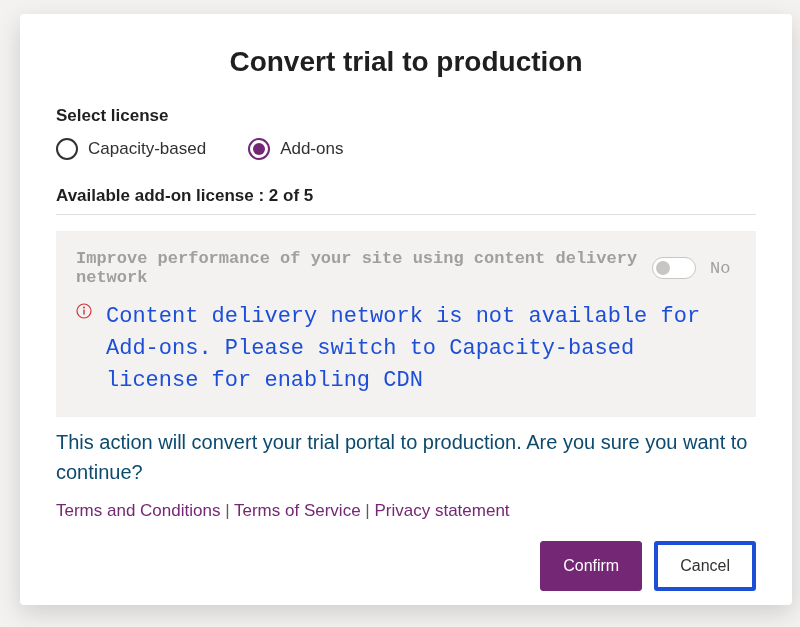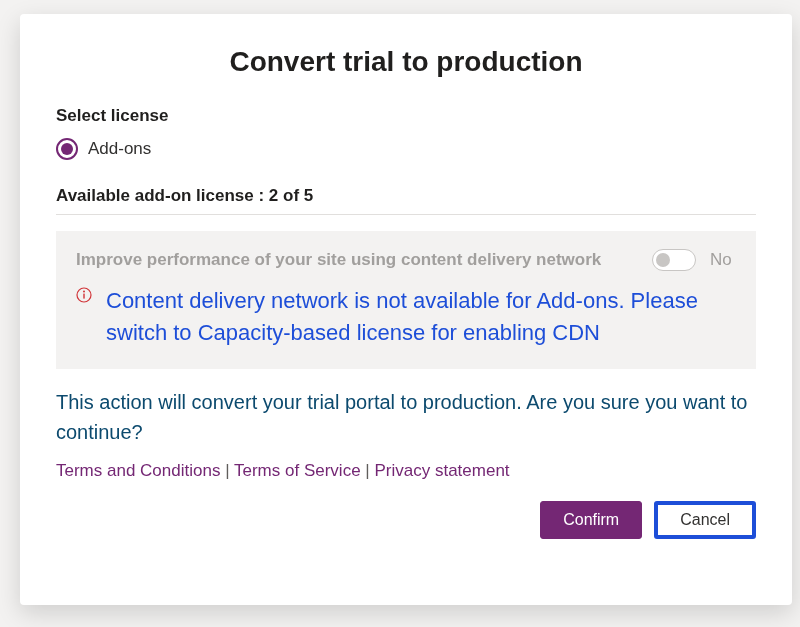--- a/index.html
+++ b/index.html
@@ -83,21 +83,22 @@
       margin-bottom: 18px;
     }
     .divider {
       border: none;
       border-top: 1px solid #e1dfdd;
       margin-bottom: 16px;
     }
     .info-panel {
       background: #f3f2f1;
       padding: 18px 20px 20px 20px;
-      margin-bottom: 18px;
+      margin-bottom: 10px;
+      font-family: Liberation Mono, monospace;
     }
     .cdn-row {
       display: flex;
       align-items: center;
       gap: 14px;
       margin-bottom: 14px;
     }
     .cdn-label {
       flex: 1;
       font-size: 17px;
@@ -160,21 +161,21 @@
     .sep {
       color: #605e5c;
     }
     .button-row {
       display: flex;
       justify-content: flex-end;
       gap: 12px;
     }
     .btn {
       min-width: 100px;
-      height: 38px;
+      height: 50px;
       padding: 0 22px;
       font-size: 16px;
       font-family: inherit;
       border-radius: 3px;
       cursor: pointer;
       font-weight: 400;
     }
     .btn-primary {
       background: #742774;
       color: #ffffff;
@@ -188,20 +189,24 @@
   </style>
 </head>
 <body>
 
 <div class="dialog">
   <h1 class="dialog-title">Convert trial to production</h1>
 
   <div class="section-label">Select license</div>
 
   <div class="radio-group">
+    <div class="radio-option">
+      <span class="radio-circle"></span>
+      <span class="radio-label">Capacity-based</span>
+    </div>
     <div class="radio-option">
       <span class="radio-circle selected">
           <span class="radio-dot"></span>
         </span>
       <span class="radio-label">Add-ons</span>
     </div>
   </div>
 
   <div class="available-label">Available add-on license : 2 of 5</div>
 

